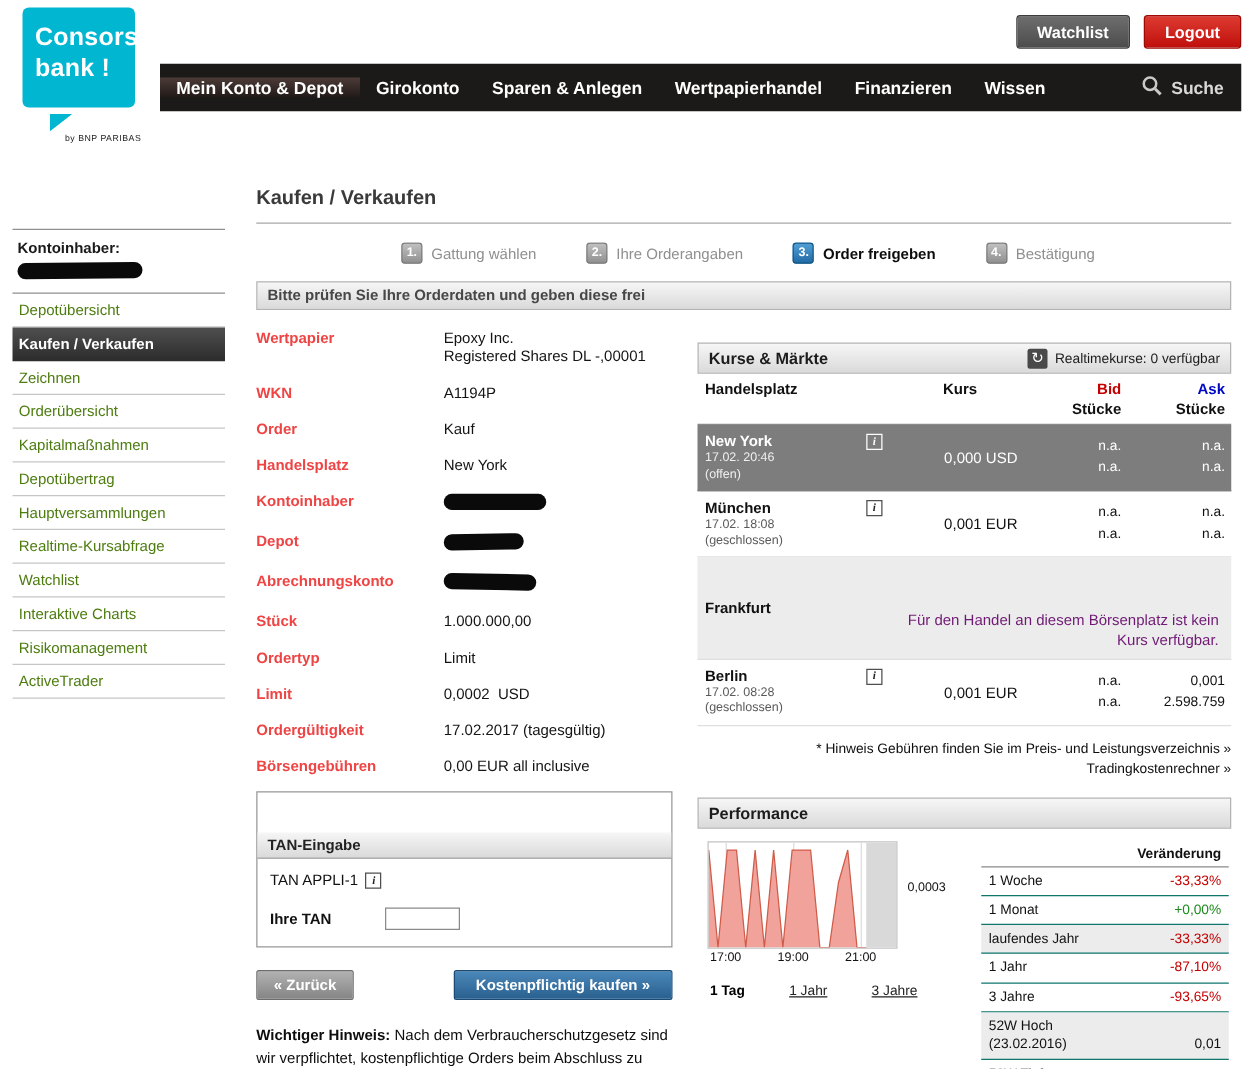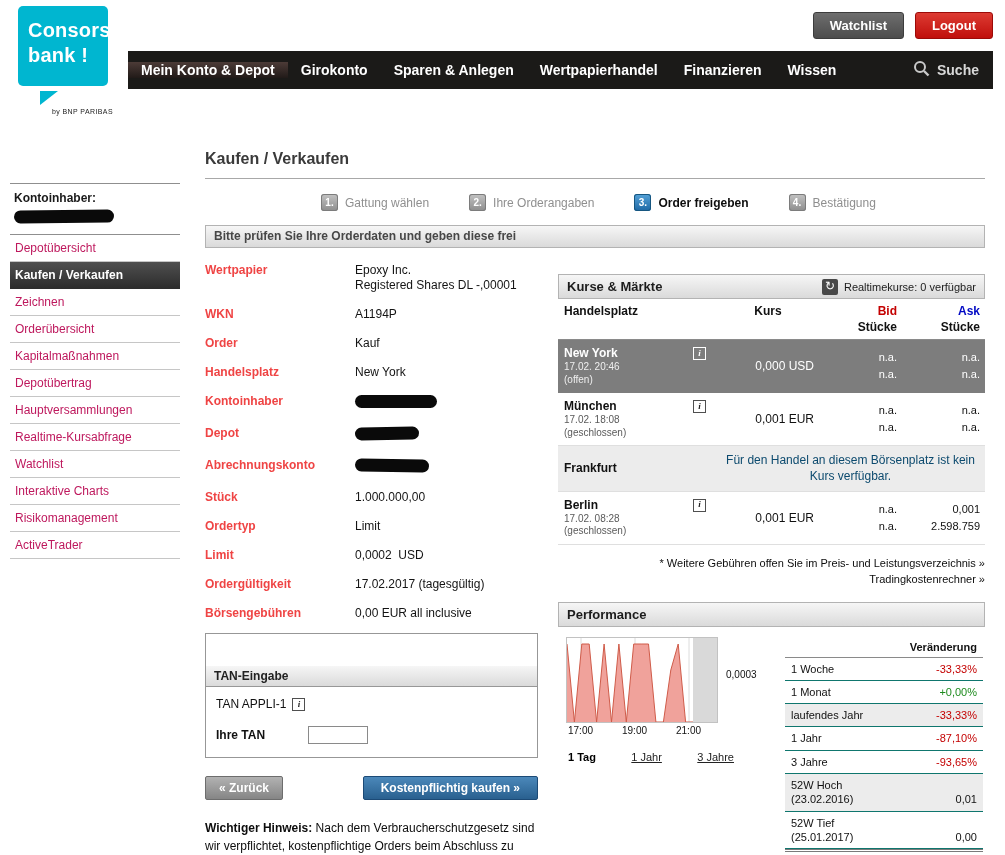--- a/index.html
+++ b/index.html
@@ -23,21 +23,21 @@
   .nav-item.active { background:linear-gradient(#4c3b37,#211a18); }
   .nav-search { margin-left:auto; display:flex; align-items:center; gap:7px; padding:0 14px; color:#d8d8d8; font-size:14px; font-weight:bold; cursor:pointer; }
 
   
   .sidebar { position:absolute; left:10px; top:183px; width:170px; font-size:12px; }
   .account-block { border-top:1px solid #8f8f8f; padding:7px 4px 8px; }
   .account-label { font-weight:bold; color:#1a1a1a; }
   .redact { display:inline-block; background:#0a0a0a; border-radius:7px; }
   .sb-redact { width:100px; height:13px; margin-top:5px; transform:rotate(-0.5deg); }
   .sb-list { border-top:1px solid #8f8f8f; list-style:none; }
-  .sb-item { padding:6px 5px; border-bottom:1px solid #c6c6c6; color:#be185d; cursor:pointer; }
+  .sb-item { padding:6px 5px; border-bottom:1px solid #c6c6c6; color:#4d7c0f; cursor:pointer; }
   .sb-item.active { background:linear-gradient(#4f4f4f,#2d2d2d); color:#fff; font-weight:bold; border-bottom-color:#2d2d2d; }
 
   
   .main { position:absolute; left:205px; top:150px; width:780px; }
   .page-title { font-size:16px; font-weight:bold; color:#3a3a3a; padding-bottom:10px; border-bottom:1px solid #a8a8a8; }
 
   .steps { display:flex; gap:40px; align-items:center; margin:15px 0 14px 116px; }
   .step { display:flex; align-items:center; gap:7px; font-size:12px; color:#8f8f8f; }
   .step-num { width:17px; height:17px; border-radius:3px; background:linear-gradient(#c3c3c3,#8d8d8d); box-shadow:inset 0 0 0 1px #7c7c7c; color:#fff; font-size:10px; font-weight:bold; display:flex; align-items:center; justify-content:center; flex:none; }
   .step.active { color:#0d0d0d; font-weight:bold; }
@@ -89,21 +89,21 @@
   .mk-row.dark { background:#7d7d7d; color:#fff; border-bottom-color:#7d7d7d; }
   .mk-row.lightgrey { background:#ececec; }
   .mk-name { position:relative; padding-left:6px; line-height:1.25; }
   .mk-name .nm { font-weight:bold; }
   .mk-name .tm, .mk-name .st { font-size:10px; color:#5a5a5a; }
   .dark .mk-name .tm, .dark .mk-name .st { color:#efefef; }
   .mk-name .ic { position:absolute; right:10px; top:1px; }
   .dark .info-icon { background:transparent; border-color:#fff; color:#fff; }
   .mk-kurs { text-align:right; padding-right:6px; }
   .mk-2l { text-align:right; padding-right:5px; font-size:11px; line-height:1.55; }
-  .mk-msg { grid-column:2 / 5; text-align:center; font-size:12px; padding:0 10px; line-height:1.35; color:#0c4a6e; }
+  .mk-msg { grid-column:2 / 5; text-align:right; font-size:12px; padding:0 10px; line-height:1.35; color:#701a75;margin-top:36px; }
 
   .mk-footnotes { text-align:right; font-size:11px; color:#0d0d0d; margin-top:10px; line-height:1.5; }
   .mk-footnotes div { cursor:pointer; }
 
   .perf-wrap { margin-top:14px; }
   .perf-body { display:flex; justify-content:space-between; padding:10px 2px 0 8px; }
   .chart-col { width:212px; position:relative; }
   .chart-frame { position:relative; width:152px; height:86px; border:1px solid #c2c2c2; background:#fff; }
   .y-label { position:absolute; left:160px; top:32px; font-size:10px; color:#111; }
   .x-ticks { position:relative; height:14px; width:152px; font-size:10px; color:#111; }
@@ -358,21 +358,21 @@
             <div>n.a.</div>
               <div>n.a.</div>
           </div>
           <div class="mk-2l">
             <div>0,001</div>
               <div>2.598.759</div>
           </div>
         </div>
 
         <div class="mk-footnotes">
-          <div>* Weitere Gebühren offen Sie im Preis- und Leistungsverzeichnis »</div>
+          <div>* Hinweis Gebühren finden Sie im Preis- und Leistungsverzeichnis »</div>
           <div>Tradingkostenrechner »</div>
         </div>
 
         <div class="perf-wrap">
           <div class="panel-bar">
             <span class="panel-title">Performance</span>
           </div>
           <div class="perf-body">
 
             <div class="chart-col">

